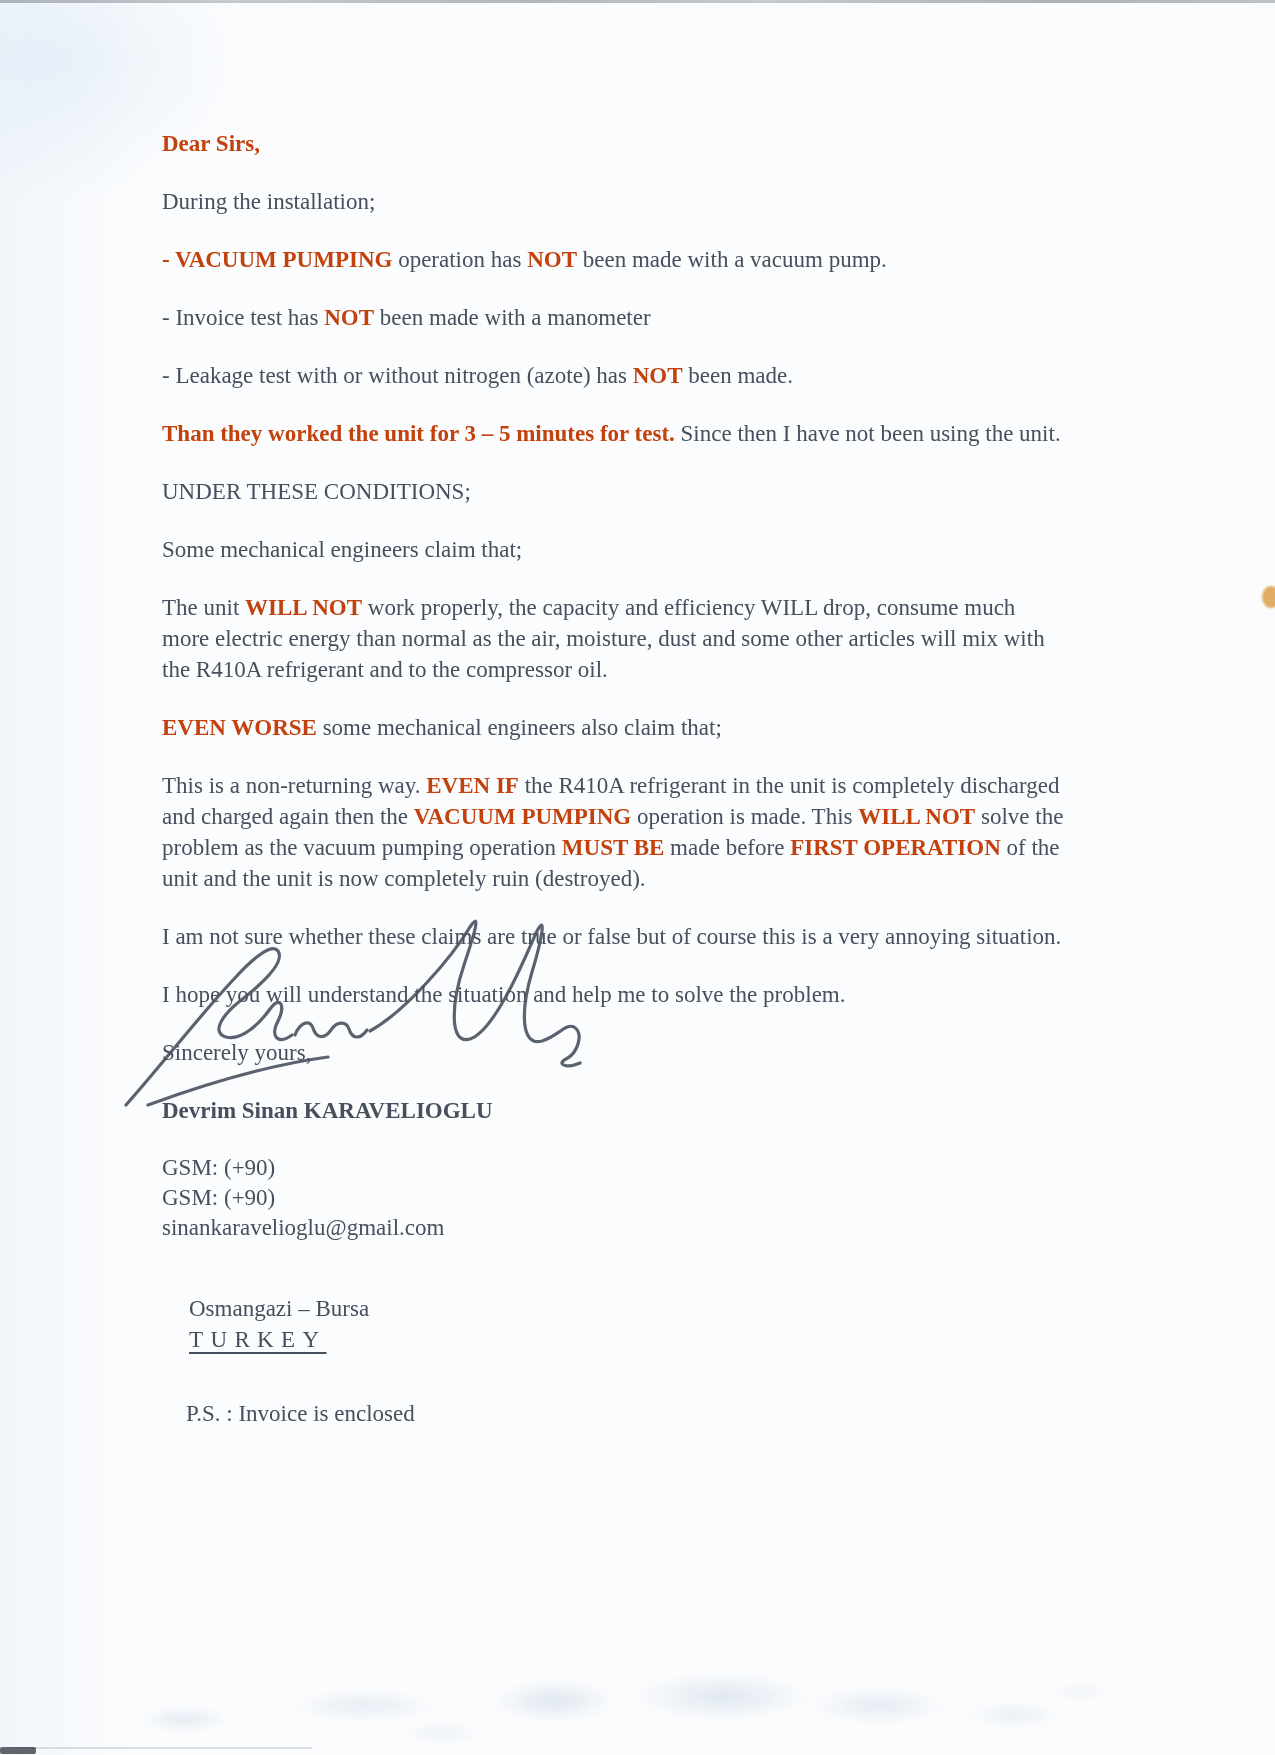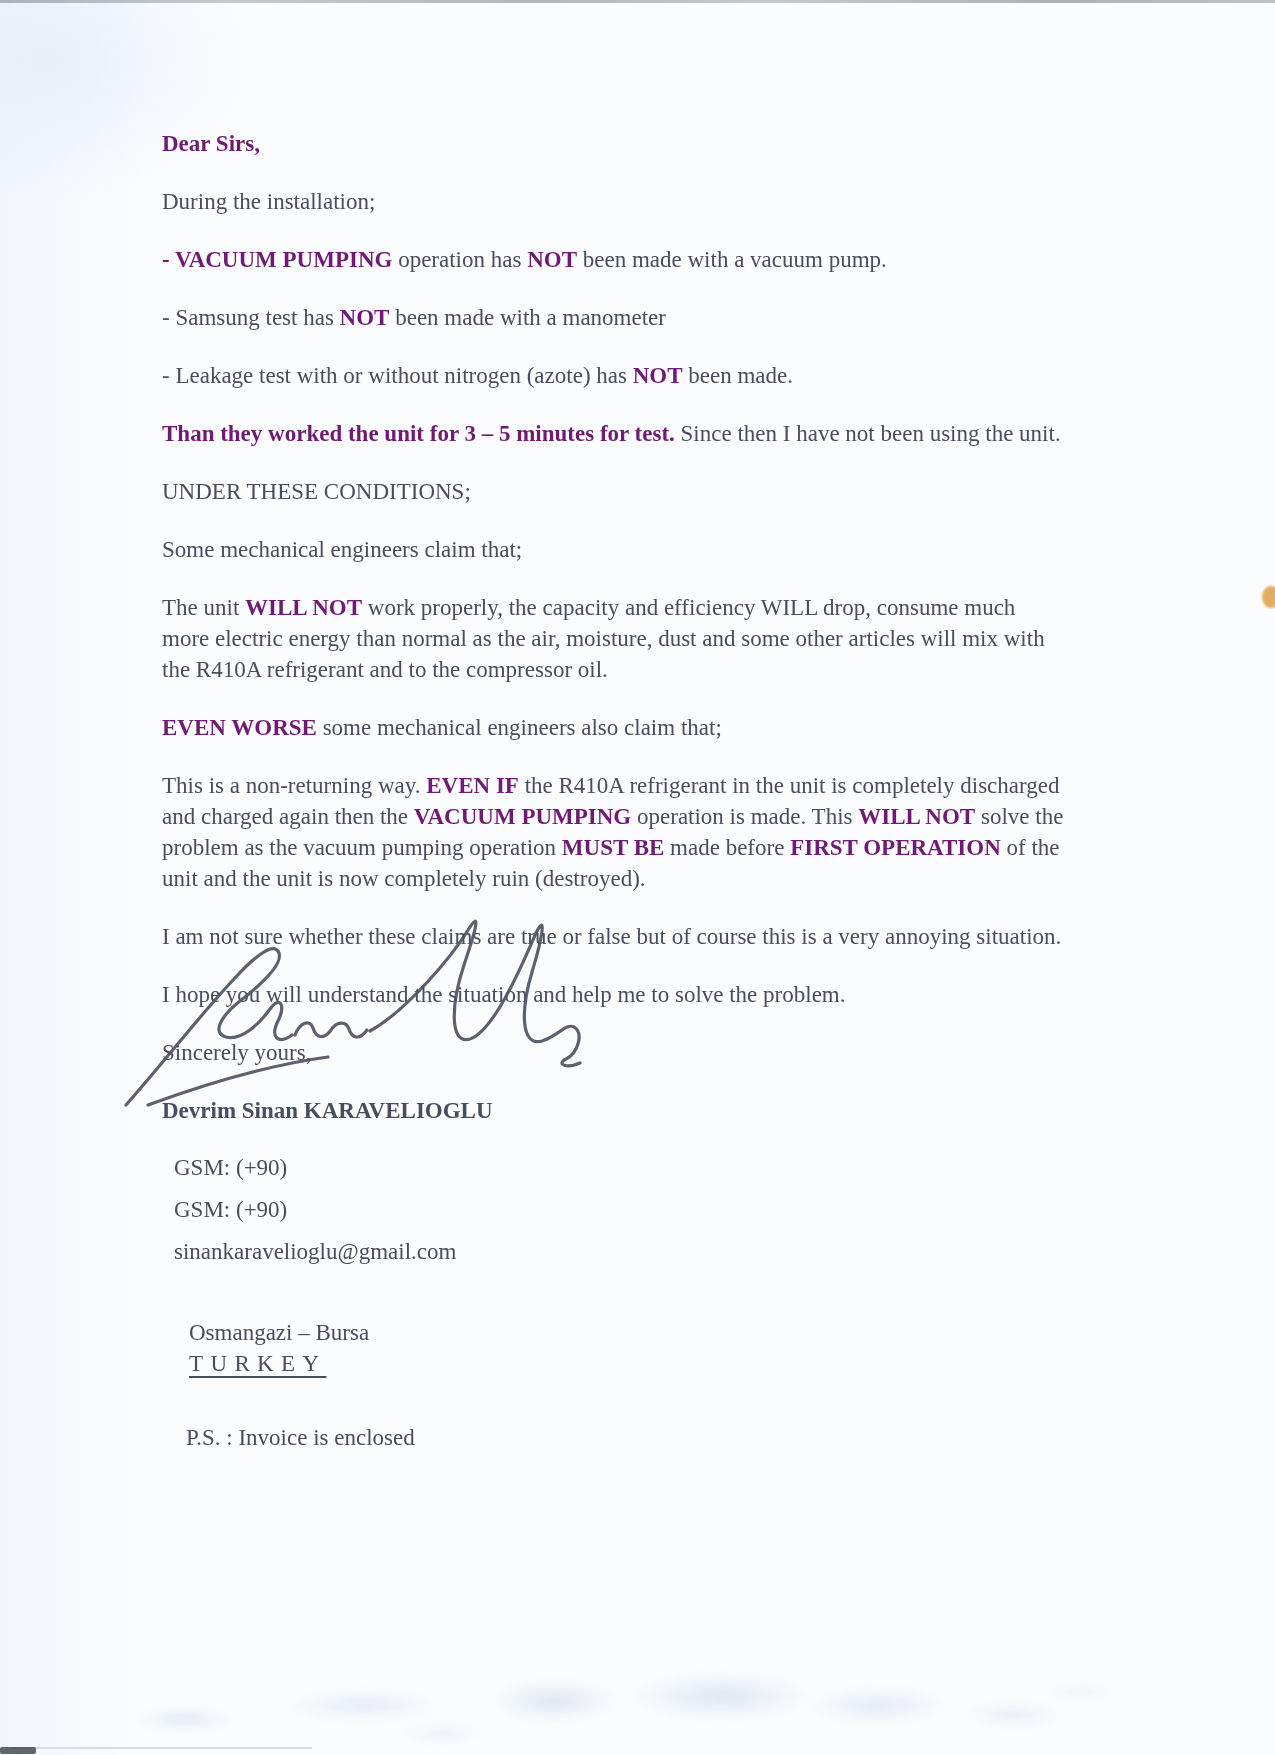--- a/index.html
+++ b/index.html
@@ -52,28 +52,28 @@
       radial-gradient(100px 26px at 74% 55%, rgba(196,210,229,.85), transparent 70%),
       radial-gradient(70px 18px at 86% 65%, rgba(203,215,232,.8), transparent 70%),
       radial-gradient(60px 12px at 35% 85%, rgba(196,210,229,.7), transparent 70%),
       radial-gradient(50px 10px at 92% 40%, rgba(203,215,232,.6), transparent 70%);
   }
   .content{
     position:absolute;left:162px;top:128px;width:905px;
     font-size:23px;line-height:31px;
   }
   .para{margin:0 0 27px 0;}
-  .para b{color:#701a75;}
+  .para b{color:#c2410c;}
   .sig-zone{position:relative;margin-top:12px;}
   .sig-name{font-weight:bold;margin:0 0 27px 0;}
   .signature-svg{
     position:absolute;left:-44px;top:-180px;width:510px;height:196px;
     pointer-events:none;
   }
-  .contact p{margin:12px;line-height:30px;}
+  .contact p{margin:0;line-height:30px;}
   .address{margin-top:50px;margin-left:27px;}
   .address p{margin:0;line-height:31px;}
   .country{
     font-weight:normal;letter-spacing:.32em;
     text-decoration:underline;text-underline-offset:5px;
     text-decoration-thickness:2px;
   }
   .ps{margin-top:43px;margin-left:24px;}
 </style>
 </head>
@@ -83,21 +83,21 @@
 
   <div class="scan-top-edge"></div>
   <div class="scan-dot"></div>
 
   <div class="content">
 
     <div>
         <p class="para"><b>Dear Sirs,</b></p>
         <p class="para"><span>During the installation;</span></p>
         <p class="para"><b>- VACUUM PUMPING</b><span> operation has </span><b>NOT</b><span> been made with a vacuum pump.</span></p>
-        <p class="para"><span>- Samsung test has </span><b>NOT</b><span> been made with a manometer</span></p>
+        <p class="para"><span>- Invoice test has </span><b>NOT</b><span> been made with a manometer</span></p>
         <p class="para"><span>- Leakage test with or without nitrogen (azote) has </span><b>NOT</b><span> been made.</span></p>
         <p class="para"><b>Than they worked the unit for 3 – 5 minutes for test.</b><span> Since then I have not been using the unit.</span></p>
         <p class="para"><span>UNDER THESE CONDITIONS;</span></p>
         <p class="para"><span>Some mechanical engineers claim that;</span></p>
         <p class="para"><span>The unit </span><b>WILL NOT</b><span> work properly, the capacity and efficiency WILL drop, consume much more electric energy than normal as the air, moisture, dust and some other articles will mix with the R410A refrigerant and to the compressor oil.</span></p>
         <p class="para"><b>EVEN WORSE</b><span> some mechanical engineers also claim that;</span></p>
         <p class="para"><span>This is a non-returning way. </span><b>EVEN IF</b><span> the R410A refrigerant in the unit is completely discharged and charged again then the </span><b>VACUUM PUMPING</b><span> operation is made. This </span><b>WILL NOT</b><span> solve the problem as the vacuum pumping operation </span><b>MUST BE</b><span> made before </span><b>FIRST OPERATION</b><span> of the unit and the unit is now completely ruin (destroyed).</span></p>
         <p class="para"><span>I am not sure whether these claims are true or false but of course this is a very annoying situation.</span></p>
         <p class="para"><span>I hope you will understand the situation and help me to solve the problem.</span></p>
         <p class="para"><span>Sincerely yours,</span></p>

